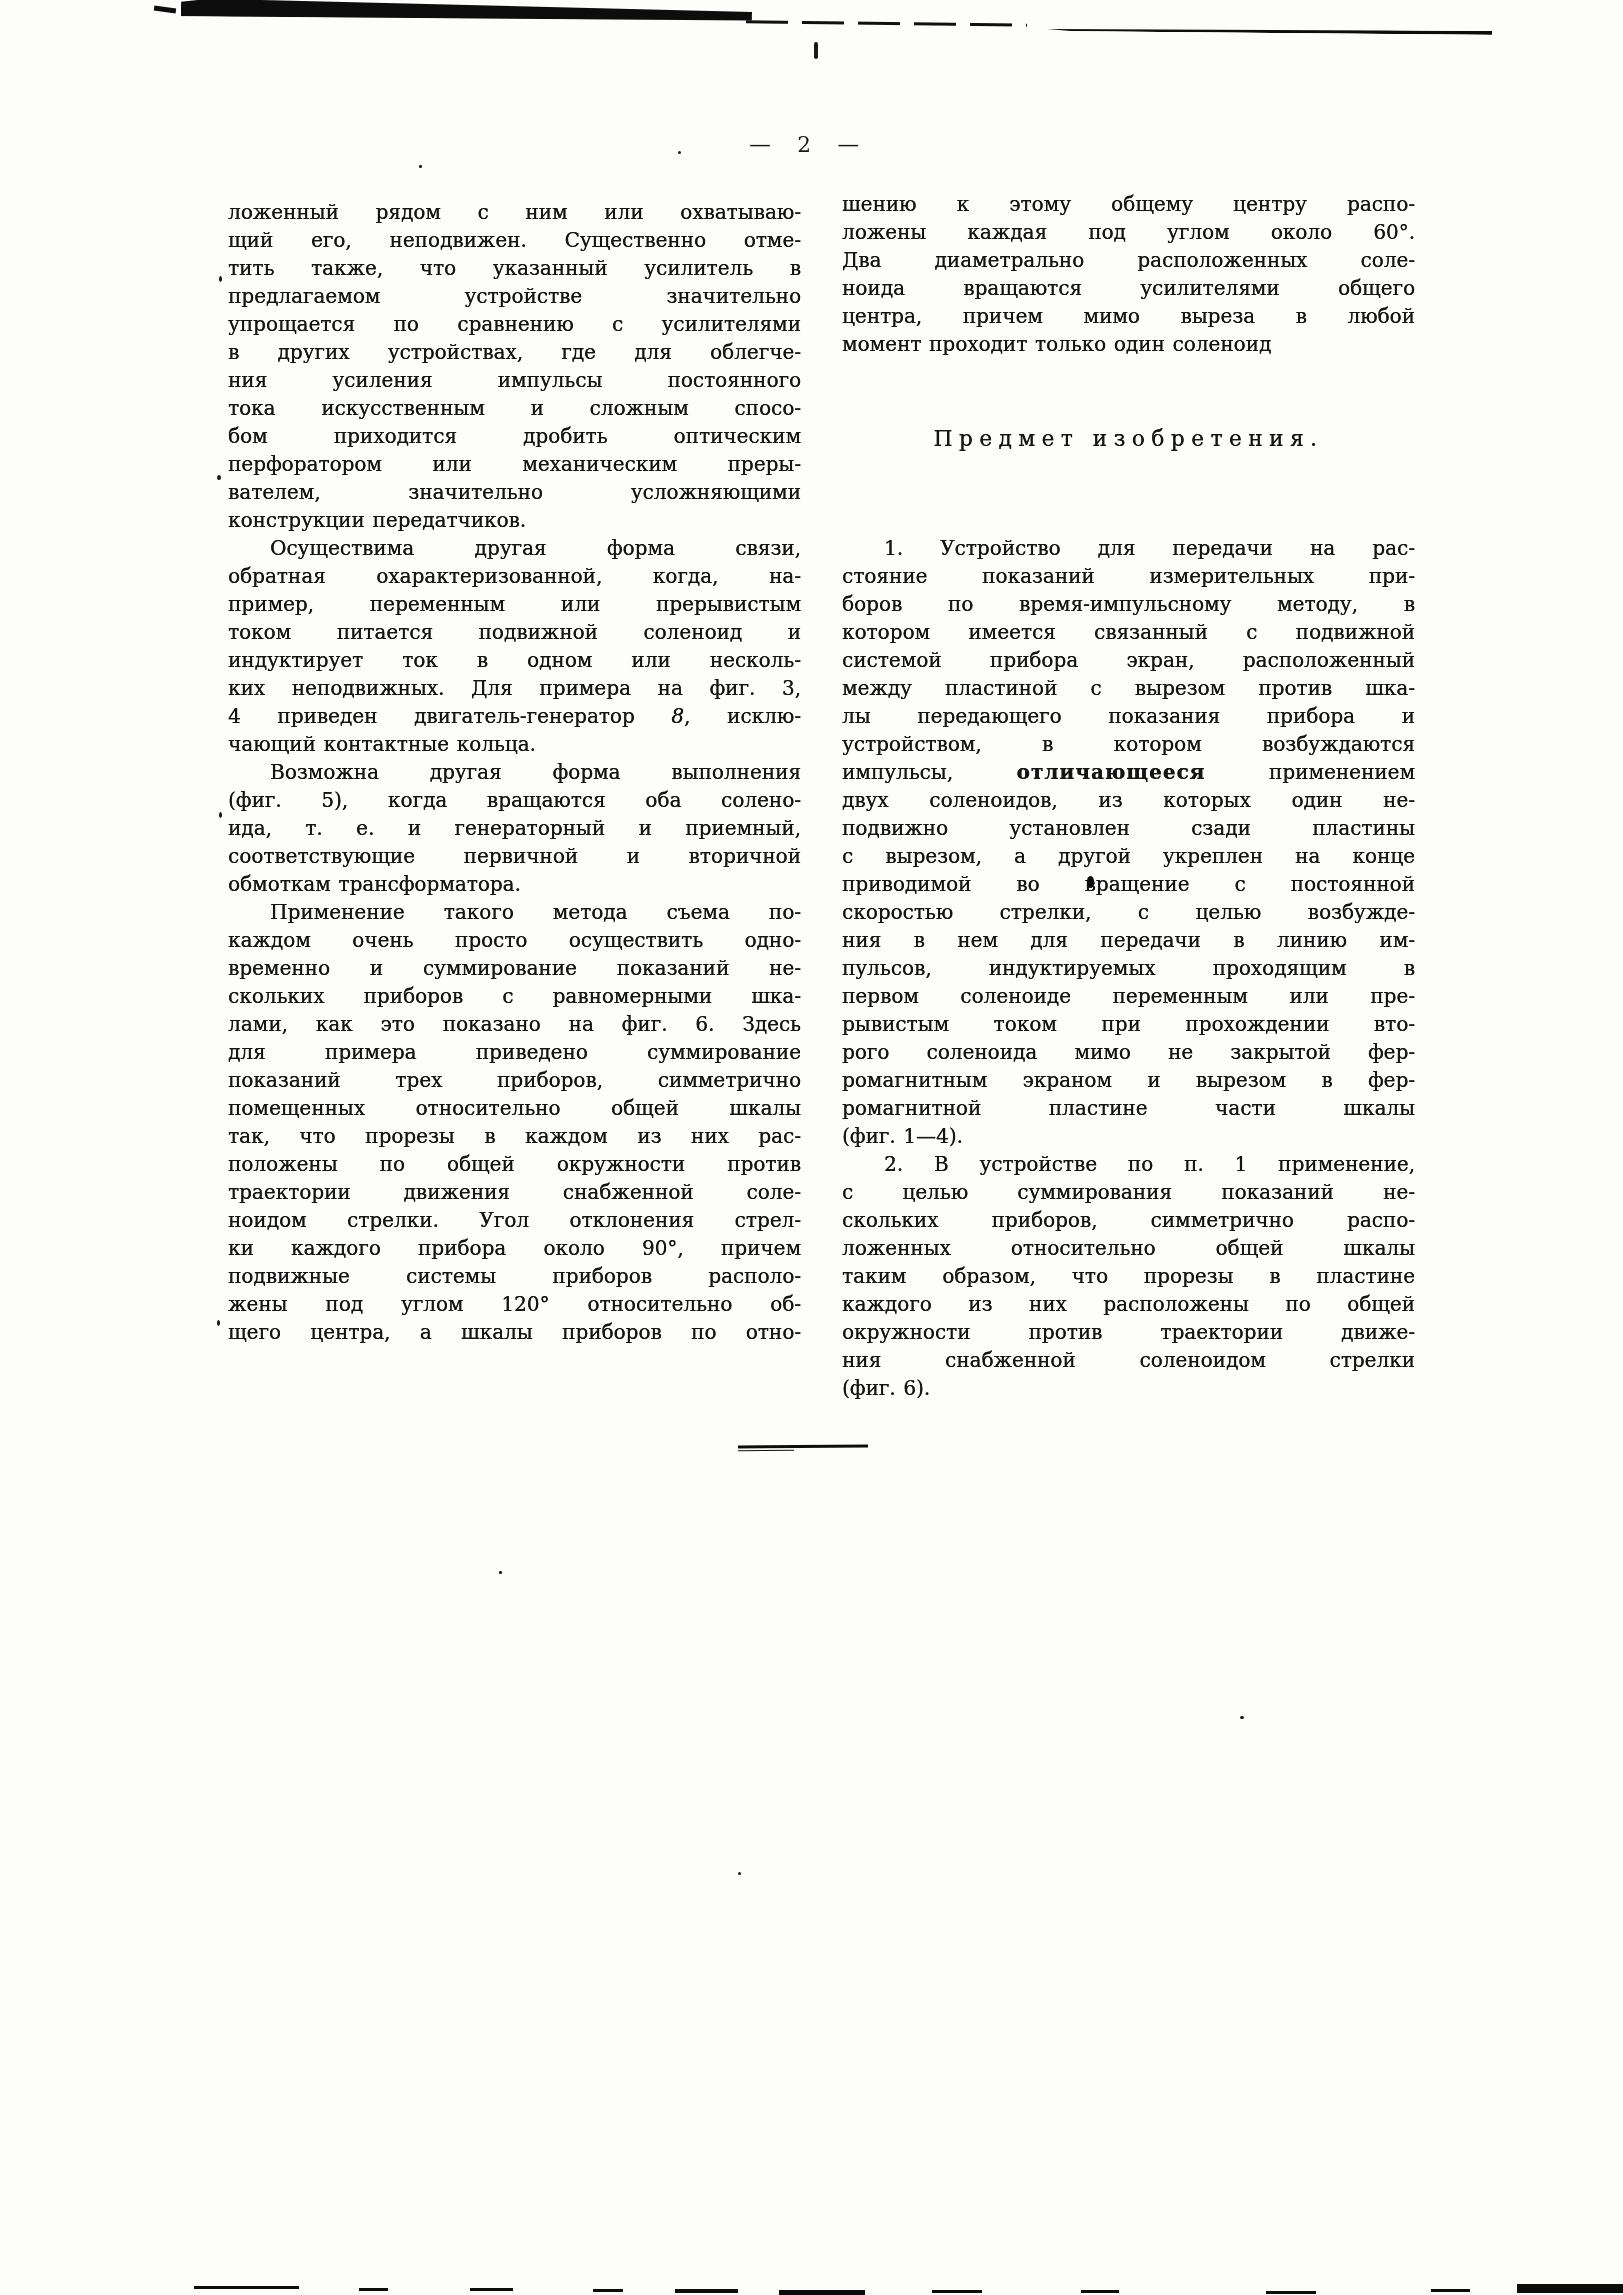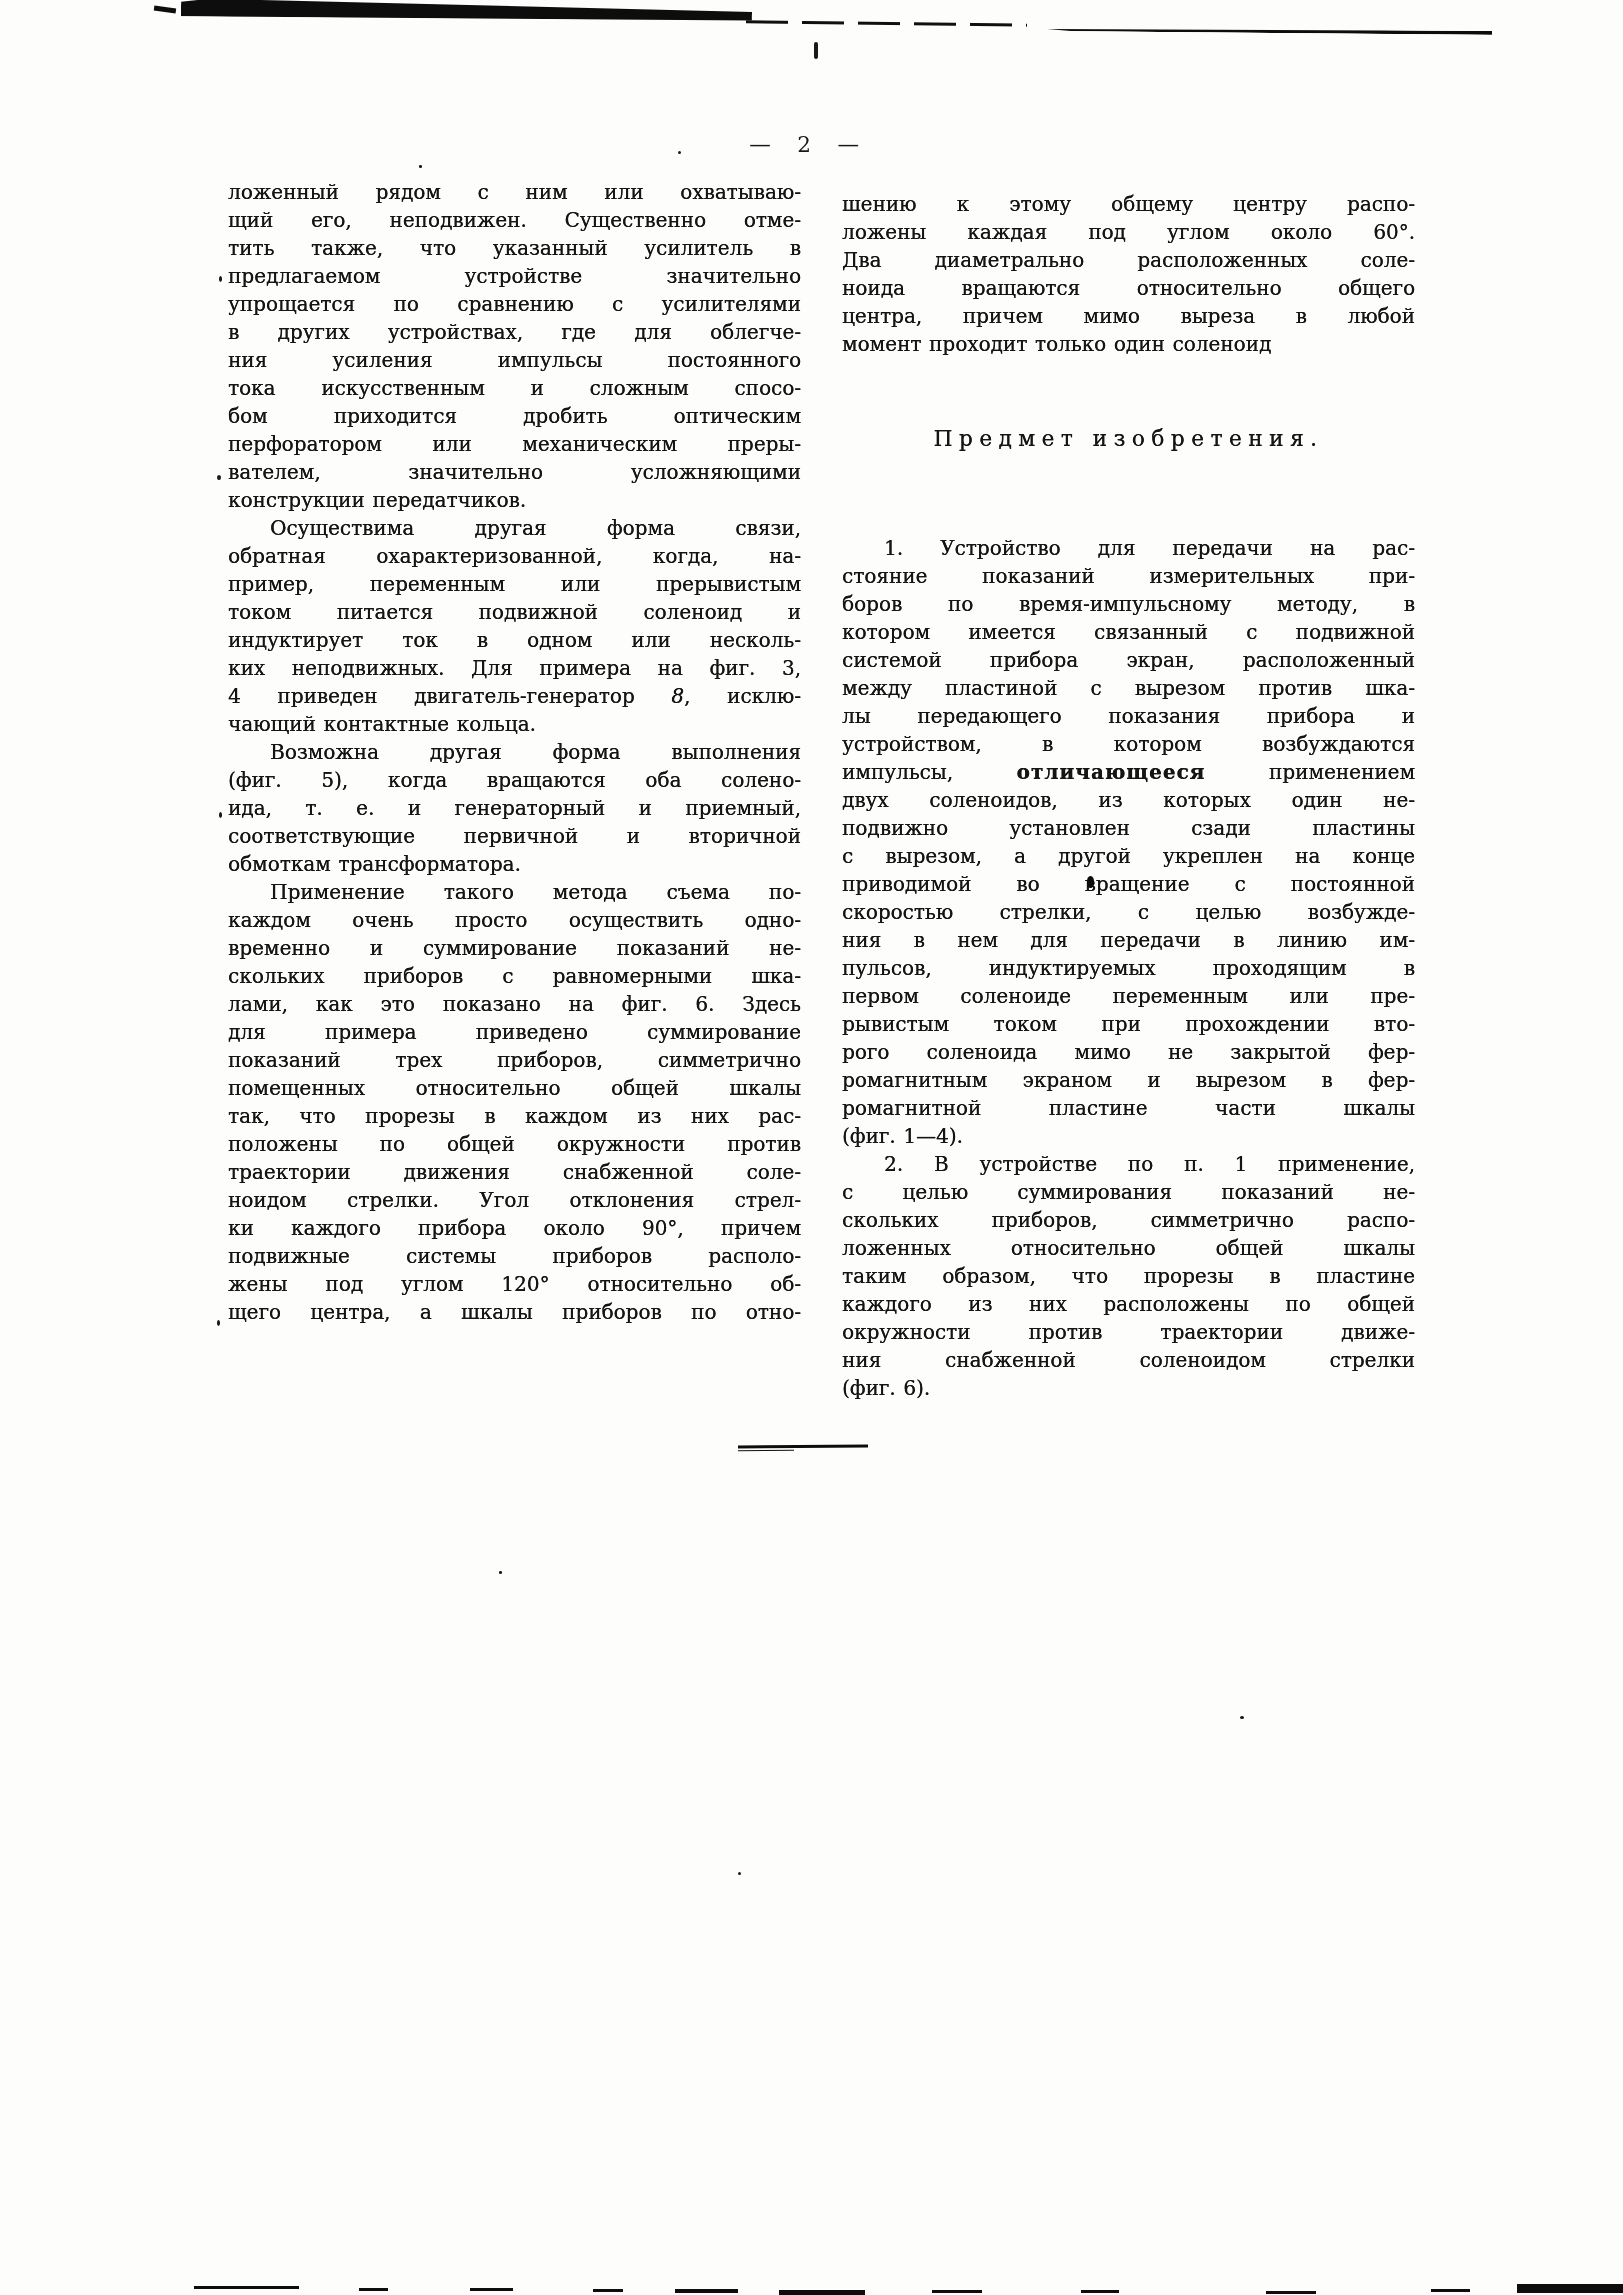--- a/index.html
+++ b/index.html
@@ -24,21 +24,21 @@
     text-align: center;
     font-size: 21.6px;
     letter-spacing: 2.6px;
     word-spacing: 14.4px;
     color: #181818;
   }
   .col {
     position: absolute;
     width: 573px;
   }
-  .col-left  { left: 228px;  top: 178px; }
+  .col-left  { left: 228px;  top: 198px; }
   .col-right { left: 842px; top: 190px; }
   .line {
     font-size: 20px;
     line-height: 28px;
     height: 28px;
     text-align: justify;
     text-align-last: justify;
     word-spacing: 1.3px;
     text-shadow: 0.2px 0 0 currentColor;
     white-space: normal;
@@ -148,21 +148,21 @@
       <div class="line"><span>подвижные системы приборов располо-</span></div>
       <div class="line"><span>жены под углом 120° относительно об-</span></div>
       <div class="line"><span>щего центра, а шкалы приборов по отно-</span></div>
     </div>
 
   <div class="col col-right">
     <div>
         <div class="line"><span>шению к этому общему центру распо-</span></div>
         <div class="line"><span>ложены каждая под углом около 60°.</span></div>
         <div class="line"><span>Два диаметрально расположенных соле-</span></div>
-        <div class="line"><span>ноида вращаются относительно общего</span></div>
+        <div class="line"><span>ноида вращаются усилителями общего</span></div>
         <div class="line"><span>центра, причем мимо выреза в любой</span></div>
         <div class="line end"><span>момент проходит только один соленоид</span></div>
       </div>
     <div class="section-heading">Предмет изобретения.</div>
     <div>
         <div class="line indent"><span>1. Устройство для передачи на рас-</span></div>
         <div class="line"><span>стояние показаний измерительных при-</span></div>
         <div class="line"><span>боров по время-импульсному методу, в</span></div>
         <div class="line"><span>котором имеется связанный с подвижной</span></div>
         <div class="line"><span>системой прибора экран, расположенный</span></div>

